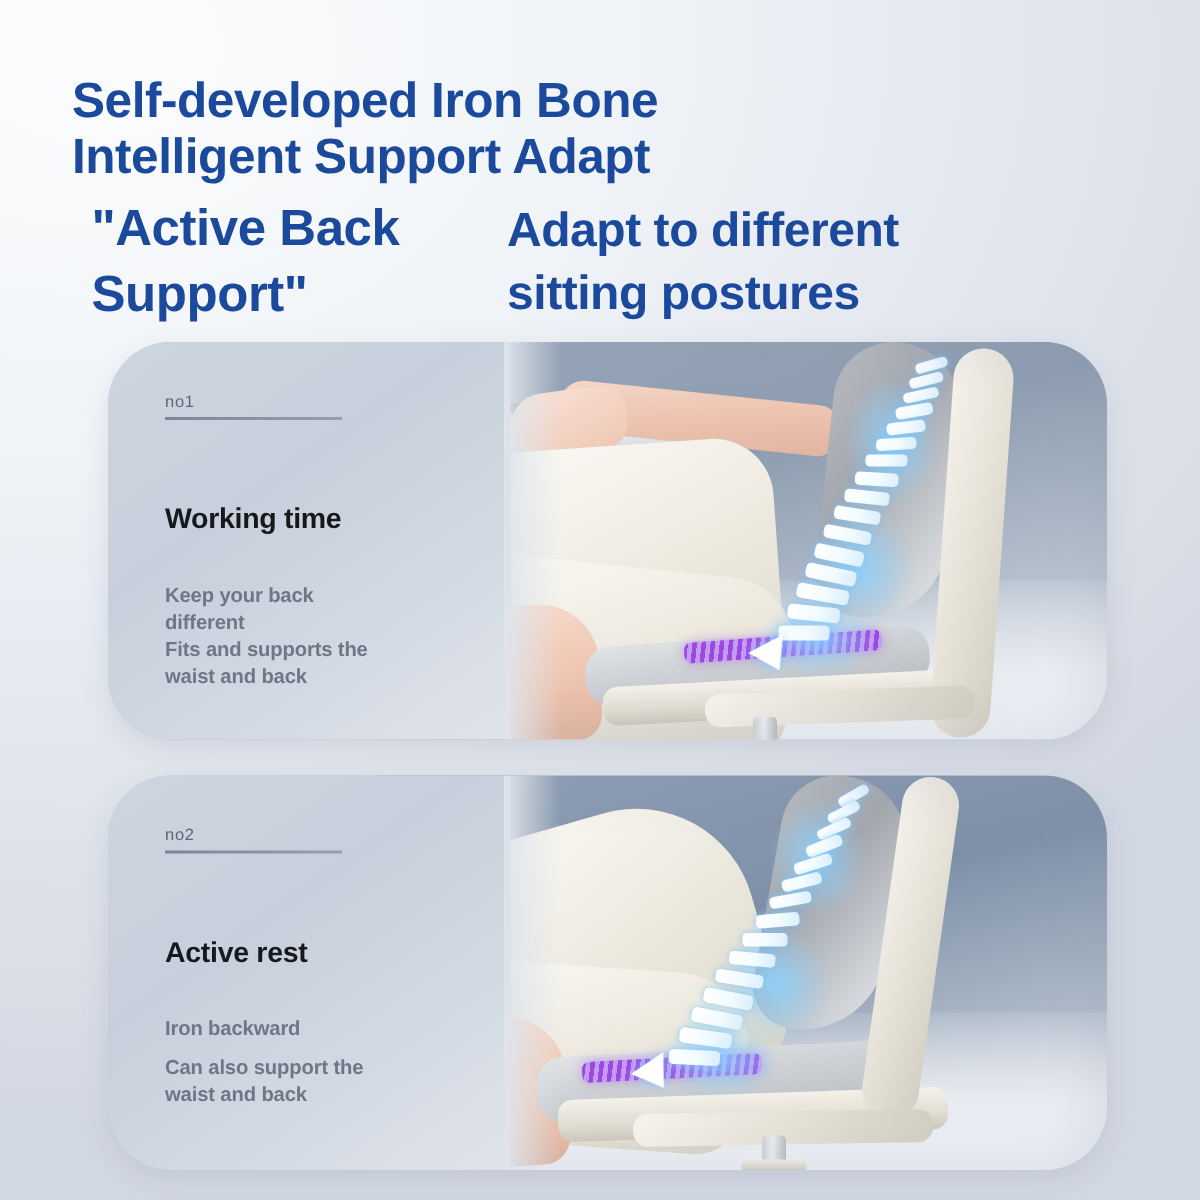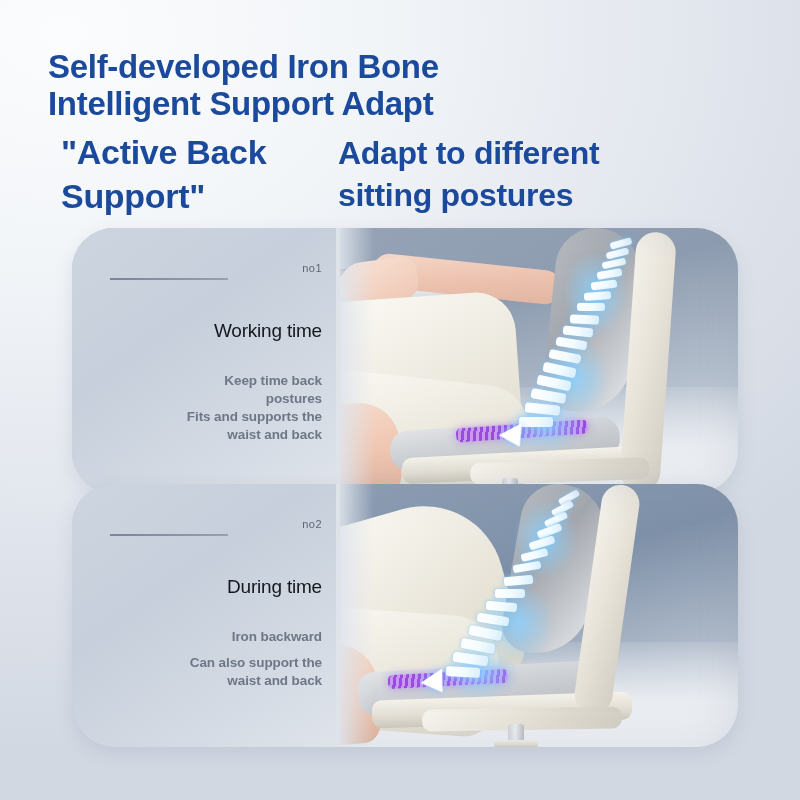--- a/index.html
+++ b/index.html
@@ -32,24 +32,23 @@
     color:#1b4a9c;font-weight:bold;font-size:32px;line-height:42px;
     letter-spacing:-0.3px;
   }
 
   
   .card{
     position:absolute;left:72px;width:666px;
     border-radius:42px;overflow:hidden;
     box-shadow:0 6px 18px rgba(120,133,155,.18);
     background:#c9d1dc;
-    text-align:right;
   }
   #card-1{top:228px;height:265px;}
-  #card-2{top:484px;height:263px;}
+  #card-2{top:517px;height:263px;}
 
   
   .photo{position:absolute;inset:0;overflow:hidden;}
   .photo-bg{
     position:absolute;inset:0;
     background:linear-gradient(120deg,#c3ccd9 0%,#b9c3d2 28%,#9fadc0 55%,#aab6c6 78%,#c6ced9 100%);
   }
   
   .backdrop{
     position:absolute;left:180px;right:0;top:0;height:100%;
@@ -68,21 +67,21 @@
   .panel:after{
     content:"";position:absolute;right:-34px;top:0;bottom:0;width:38px;
     background:linear-gradient(90deg,#dfe4eb 0%,rgba(223,228,235,0) 100%);
   }
   .panel-inner{position:absolute;left:38px;top:34px;right:18px;}
   .no-label{
     font-size:11px;color:#5d6674;letter-spacing:.5px;margin-bottom:4px;
   }
   .rule{height:2px;width:118px;background:linear-gradient(90deg,#7b8594,#97a0ad);}
   .card-title{
-    margin-top:40px;font-size:19px;font-weight:normal;color:#15181d;letter-spacing:-0.2px;
+    margin-top:56px;font-size:19px;font-weight:bold;color:#15181d;letter-spacing:-0.2px;
   }
   .card-body{
     margin-top:30px;font-size:13.5px;font-weight:bold;color:#6d7786;
     line-height:18px;letter-spacing:-0.1px;
   }
   .card-body .ln{display:block;}
 
   
   .shape{position:absolute;}
 
@@ -242,22 +241,22 @@
 
       <div class="vignette"></div>
     </div>
 
     <div class="panel">
       <div class="panel-inner">
         <div class="no-label">no1</div>
         <div class="rule"></div>
         <div class="card-title">Working time</div>
         <div class="card-body">
-          <span class="ln">Keep time back</span>
-          <span class="ln">postures</span>
+          <span class="ln">Keep your back</span>
+          <span class="ln">different</span>
           <span class="ln">Fits and supports the</span>
           <span class="ln">waist and back</span>
         </div>
       </div>
     </div>
   </div>
 
   <div class="card" id="card-2">
     <div class="photo">
       <div class="photo-bg"></div>
@@ -303,21 +302,21 @@
         <div class="arrowhead" style="left:352px;top:190px;transform:rotate(-34deg);"></div>
       </div>
 
       <div class="vignette"></div>
     </div>
 
     <div class="panel">
       <div class="panel-inner">
         <div class="no-label">no2</div>
         <div class="rule"></div>
-        <div class="card-title">During time</div>
+        <div class="card-title">Active rest</div>
         <div class="card-body">
           <span class="ln">Iron backward</span>
           <span class="ln" style="margin-top:8px;">Can also support the</span>
           <span class="ln">waist and back</span>
         </div>
       </div>
     </div>
   </div>
 
 </div>

